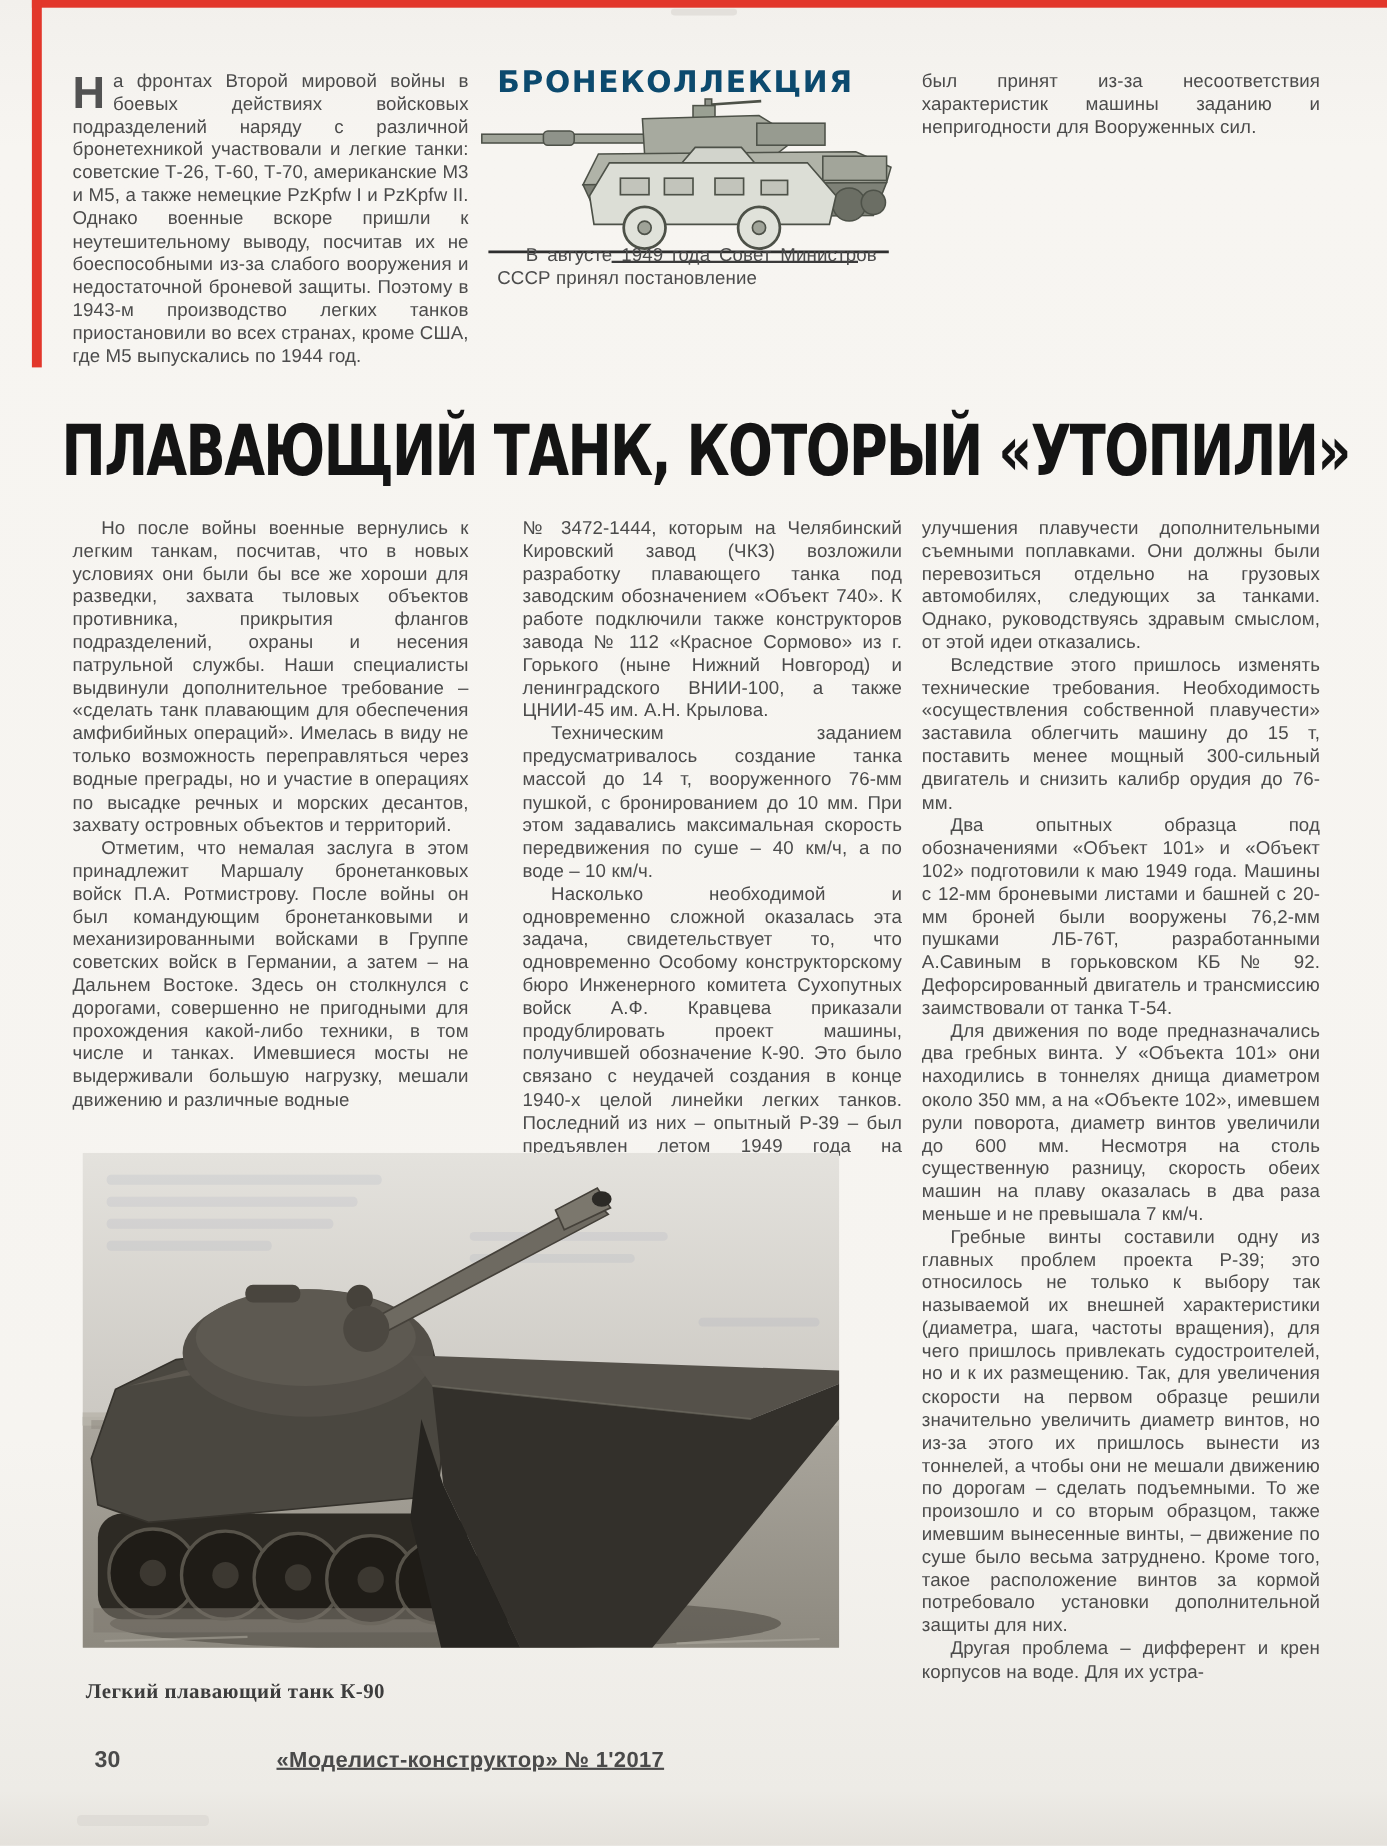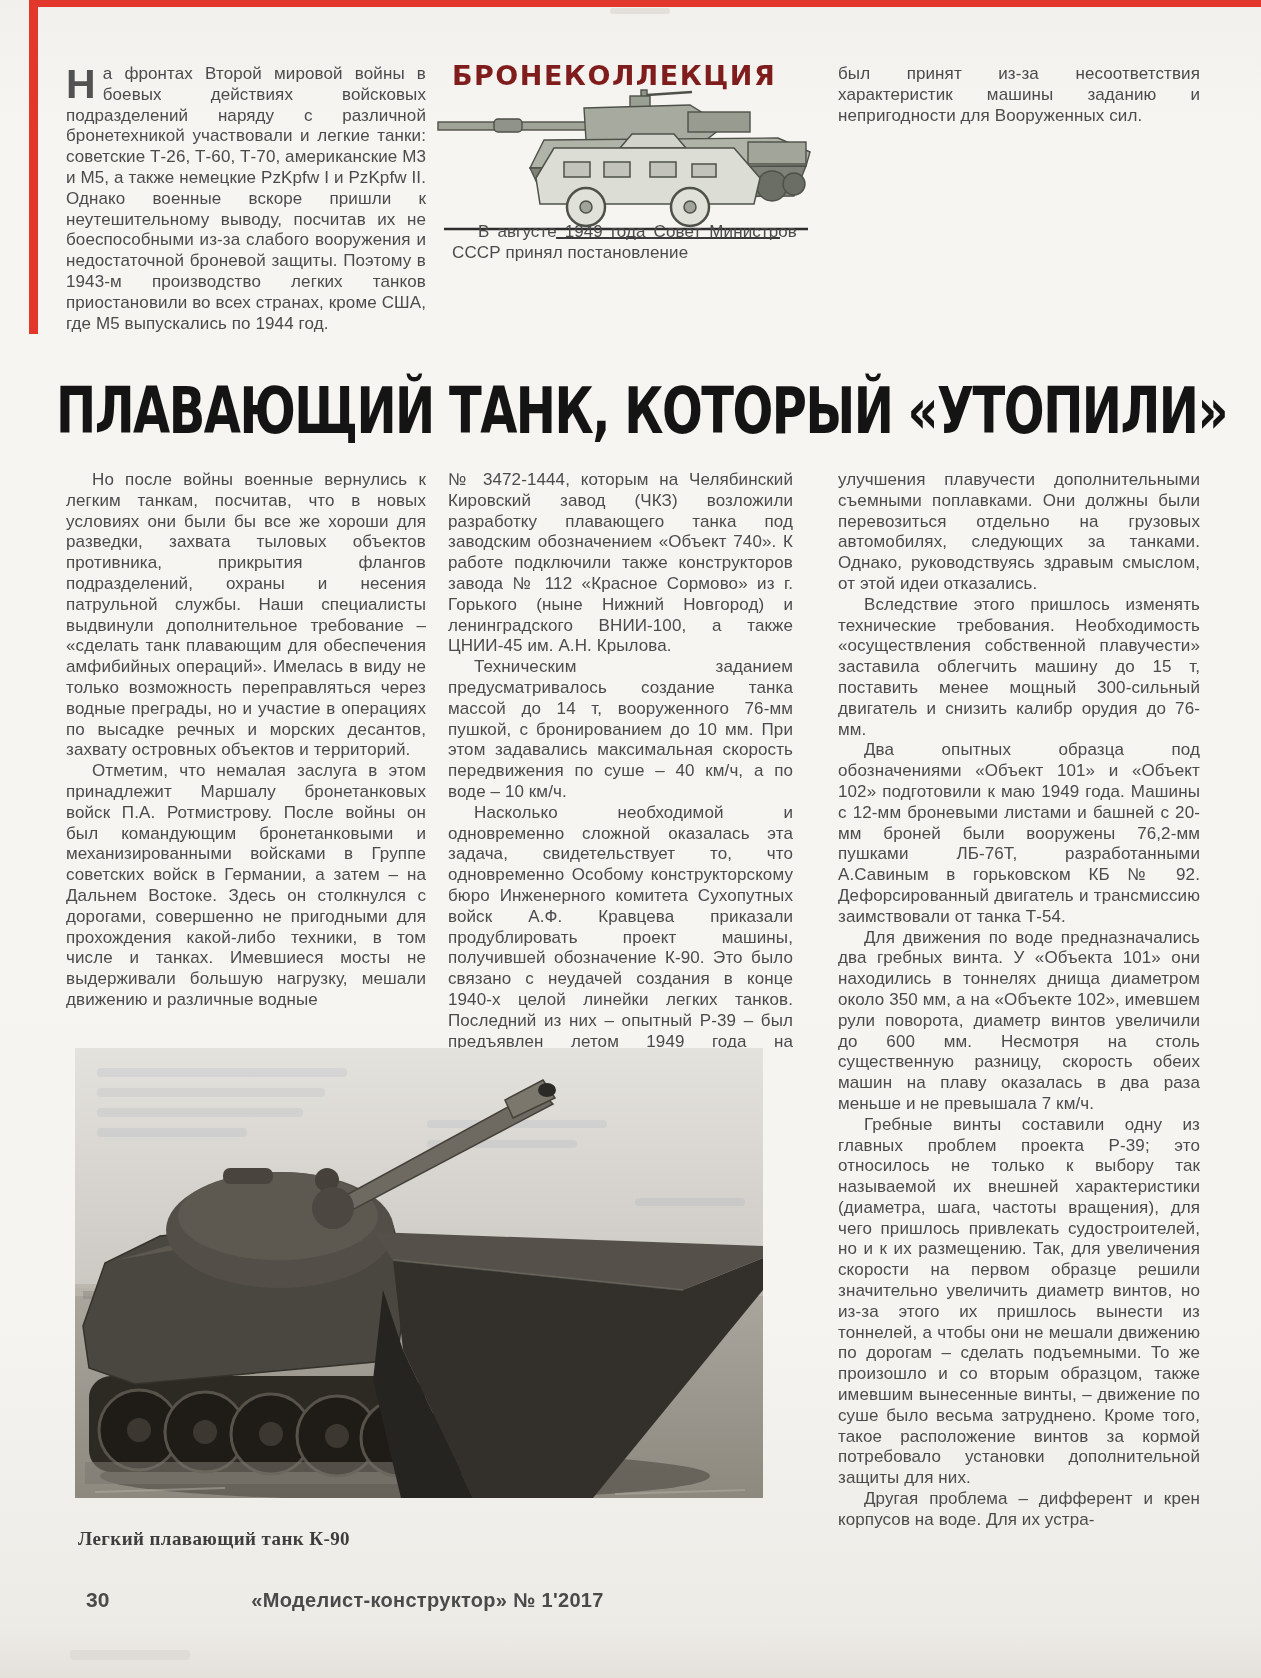--- a/index.html
+++ b/index.html
@@ -7,32 +7,32 @@
     width:1261px;height:1678px;position:relative;overflow:hidden;
     background:linear-gradient(180deg,#f2f0ec 0%,#f7f5f1 8%,#f6f4f0 78%,#edebe6 97%,#e4e1db 100%);
     font-family:"Liberation Sans",sans-serif;color:#4a4a4a;
   }
   .red-top{position:absolute;left:29px;top:0;width:1232px;height:7px;}
   .red-left{position:absolute;left:29px;top:0;width:9px;height:334px;}
   .col{position:absolute;text-align:justify;font-size:17px;line-height:20.8px;color:#4b4b4b;letter-spacing:0.1px;}
   .col p{margin:0;}
   .col p.indent{text-indent:26px;}
   .dropcap{float:left;font-size:41px;line-height:38px;font-weight:bold;color:#525252;margin:1px 7px 0 0;}
-  .masthead-title{position:absolute;left:452px;top:60px;font-size:27px;font-weight:bold;letter-spacing:1.5px;color:#7f1d1d;font-family:"DejaVu Sans",sans-serif;}
+  .masthead-title{position:absolute;left:452px;top:60px;font-size:27px;font-weight:bold;letter-spacing:1.5px;color:#0c4a6e;font-family:"DejaVu Sans",sans-serif;}
   .masthead-art{position:absolute;left:436px;top:86px;width:384px;height:160px;}
   .headline-wrap{position:absolute;left:56px;top:374px;width:1148px;height:70px;overflow:visible;}
   .headline-inner{
     display:inline-block;white-space:nowrap;transform:scaleX(0.75);transform-origin:0 0;
     font-family:"DejaVu Sans",sans-serif;font-weight:bold;font-size:64px;letter-spacing:-2px;color:#141414;
   }
   .photo-frame{position:absolute;left:75px;top:1048px;width:688px;height:450px;box-shadow:0 0 0 1px #b9b6b0 inset;}
   .caption{position:absolute;left:78px;top:1528px;font-family:"Liberation Serif",serif;font-weight:bold;font-size:19px;color:#3d3d3d;letter-spacing:0.4px;}
   .footer{position:absolute;left:72px;top:1588px;width:1100px;display:flex;align-items:baseline;}
   .footer .pagenum{font-size:21px;font-weight:bold;color:#4a4a4a;margin-left:14px;}
-  .footer .edition{font-size:20px;font-weight:bold;color:#4a4a4a;margin-left:142px;letter-spacing:0.3px;}
+  .footer .edition{font-size:20px;font-weight:bold;color:#4a4a4a;margin-left:142px;letter-spacing:0.3px;text-decoration:underline;}
   .smudge{position:absolute;background:#d9d6d0;opacity:0.6;border-radius:4px;}
 </style>
 </head>
 <body>
 
 <div class="red-top" style="background: rgb(226, 55, 43);"></div>
 <div class="red-left" style="background: rgb(226, 55, 43);"></div>
 
 <div class="col" style="left:66px;top:64px;width:360px;height:296px;">
   <p><span class="dropcap">Н</span><span>а фронтах Второй мировой войны в боевых действиях войсковых подразделений наряду с различной бронетехникой участвовали и легкие танки: советские Т-26, Т-60, Т-70, американские М3 и М5, а также немецкие PzKpfw I и PzKpfw II. Однако военные вскоре пришли к неутешительному выводу, посчитав их не боеспособными из-за слабого вооружения и недостаточной броневой защиты. Поэтому в 1943-м производство легких танков приостановили во всех странах, кроме США, где М5 выпускались по 1944 год.</span></p>
@@ -83,21 +83,21 @@
 
 <div class="headline-wrap">
   <span class="headline-inner">ПЛАВАЮЩИЙ ТАНК, КОТОРЫЙ «УТОПИЛИ»</span>
 </div>
 
 <div class="col" style="left:66px;top:470px;width:360px;height:566px;">
   <p class="indent">Но после войны военные вернулись к легким танкам, посчитав, что в новых условиях они были бы все же хороши для разведки, захвата тыловых объектов противника, прикрытия флангов подразделений, охраны и несения патрульной службы. Наши специалисты выдвинули дополнительное требование – «сделать танк плавающим для обеспечения амфибийных операций». Имелась в виду не только возможность переправляться через водные преграды, но и участие в операциях по высадке речных и морских десантов, захвату островных объектов и территорий.</p>
   <p class="indent">Отметим, что немалая заслуга в этом принадлежит Маршалу бронетанковых войск П.А. Ротмистрову. После войны он был командующим бронетанковыми и механизированными войсками в Группе советских войск в Германии, а затем – на Дальнем Востоке. Здесь он столкнулся с дорогами, совершенно не пригодными для прохождения какой-либо техники, в том числе и танках. Имевшиеся мосты не выдерживали большую нагрузку, мешали движению и различные водные</p>
 </div>
 
-<div class="col" style="left:448px;top:470px;width:345px;height:566px;">
+<div class="col" style="left:475px;top:470px;width:345px;height:566px;">
   <p>№ 3472-1444, которым на Челябинский Кировский завод (ЧКЗ) возложили разработку плавающего танка под заводским обозначением «Объект 740». К работе подключили также конструкторов завода № 112 «Красное Сормово» из г. Горького (ныне Нижний Новгород) и ленинградского ВНИИ-100, а также ЦНИИ-45 им. А.Н. Крылова.</p>
   <p class="indent">Техническим заданием предусматривалось создание танка массой до 14 т, вооруженного 76-мм пушкой, с бронированием до 10 мм. При этом задавались максимальная скорость передвижения по суше – 40 км/ч, а по воде – 10 км/ч.</p>
   <p class="indent">Насколько необходимой и одновременно сложной оказалась эта задача, свидетельствует то, что одновременно Особому конструкторскому бюро Инженерного комитета Сухопутных войск А.Ф. Кравцева приказали продублировать проект машины, получившей обозначение К-90. Это было связано с неудачей создания в конце 1940-х целой линейки легких танков. Последний из них – опытный Р-39 – был предъявлен летом 1949 года на испытания, но не</p>
 </div>
 
 <div class="col" style="left:838px;top:470px;width:362px;height:1062px;overflow:hidden;">
   <p>улучшения плавучести дополнительными съемными поплавками. Они должны были перевозиться отдельно на грузовых автомобилях, следующих за танками. Однако, руководствуясь здравым смыслом, от этой идеи отказались.</p>
   <p class="indent">Вследствие этого пришлось изменять технические требования. Необходимость «осуществления собственной плавучести» заставила облегчить машину до 15 т, поставить менее мощный 300-сильный двигатель и снизить калибр орудия до 76-мм.</p>
   <p class="indent">Два опытных образца под обозначениями «Объект 101» и «Объект 102» подготовили к маю 1949 года. Машины с 12-мм броневыми листами и башней с 20-мм броней были вооружены 76,2-мм пушками ЛБ-76Т, разработанными А.Савиным в горьковском КБ № 92. Дефорсированный двигатель и трансмиссию заимствовали от танка Т-54.</p>
   <p class="indent">Для движения по воде предназначались два гребных винта. У «Объекта 101» они находились в тоннелях днища диаметром около 350 мм, а на «Объекте 102», имевшем рули поворота, диаметр винтов увеличили до 600 мм. Несмотря на столь существенную разницу, скорость обеих машин на плаву оказалась в два раза меньше и не превышала 7 км/ч.</p>

